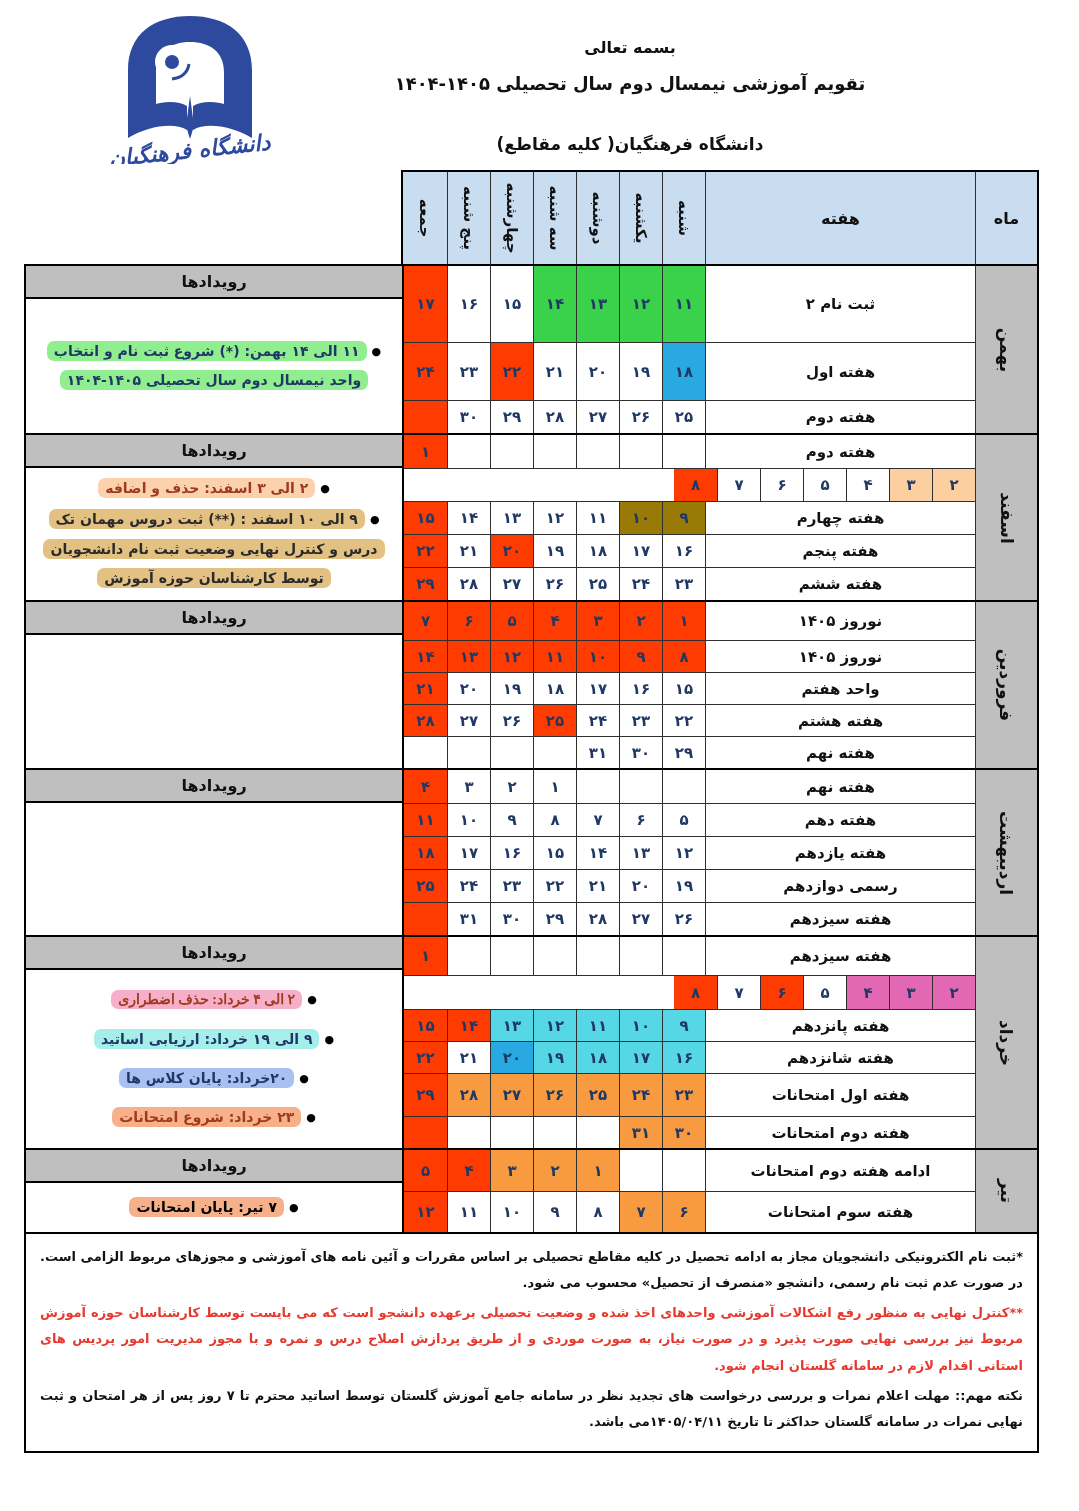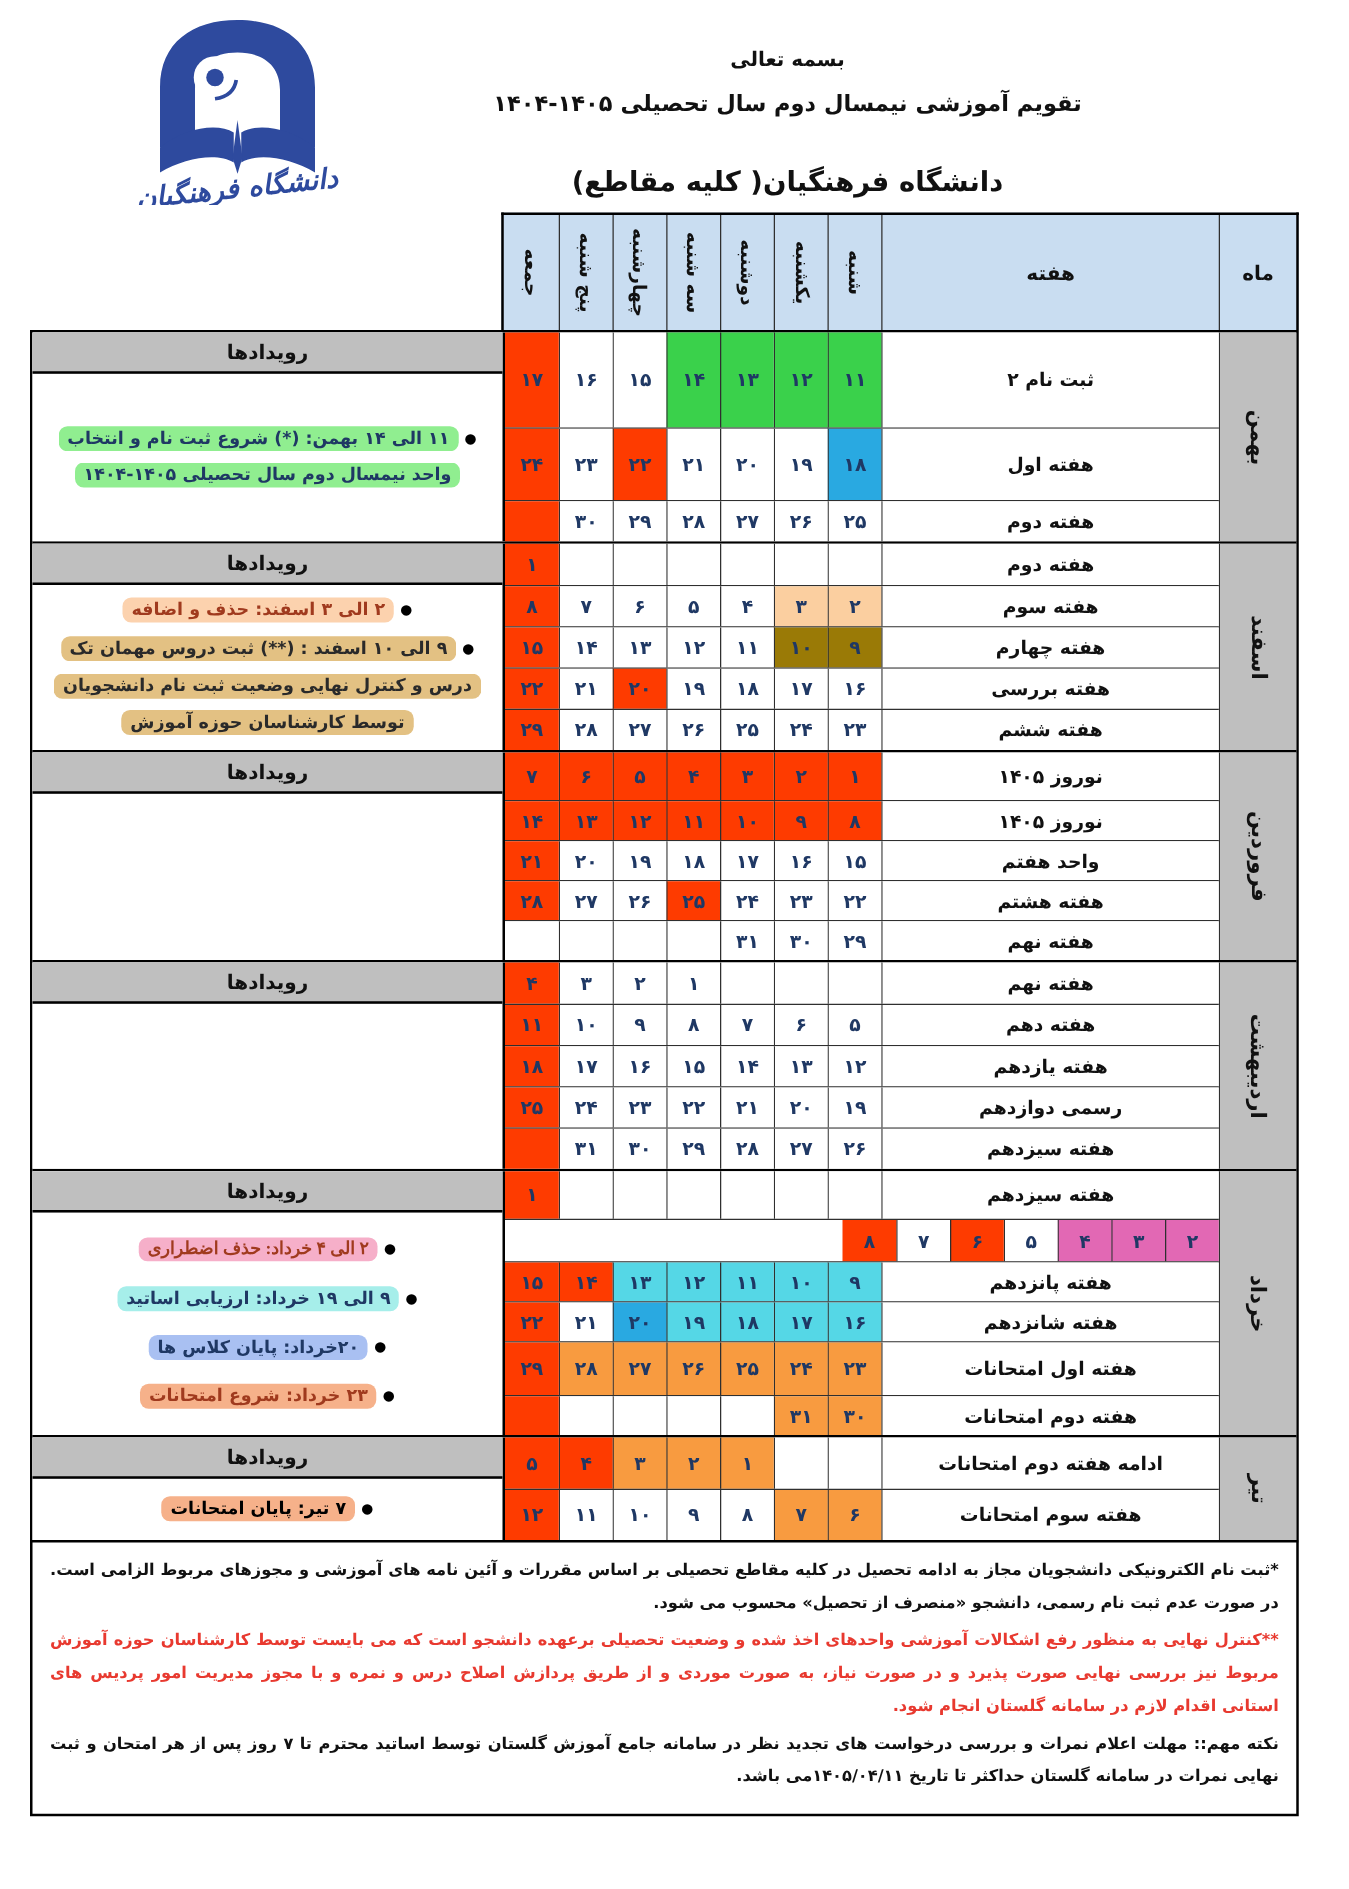--- a/index.html
+++ b/index.html
@@ -10,21 +10,21 @@
     font-family: "DejaVu Sans", sans-serif;
     position: relative;
     overflow: hidden;
     color: #111;
   }
   .top-area { position: relative; height: 170px; }
   .logo-wrap { position: absolute; left: 85px; top: 6px; width: 210px; text-align: center; }
   .titles { position: absolute; top: 38px; left: 310px; width: 640px; text-align: center; direction: rtl; }
   .bismillah { font-size: 16px; font-weight: bold; margin-bottom: 16px; }
   .main-title { font-size: 18px; font-weight: bold; margin-bottom: 40px; }
-  .sub-title  { font-size: 22px; font-weight: bold; }
+  .sub-title  { font-size: 17px; font-weight: bold; }
 
   .calendar { margin-left: 24px; width: 1015px; direction: rtl; }
   .cal-header {
     display: flex; width: 638px; height: 94px;
     background: #c9ddf1;
     border: 2.5px solid #000; border-bottom: none;
   }
   .h-cell { display: flex; align-items: center; justify-content: center;
             font-weight: bold; font-size: 16px; border-left: 1.5px solid #2f2f2f; }
   .h-cell:last-child { border-left: none; }
@@ -167,41 +167,40 @@
             <div class="cell week-label">هفته دوم</div>
             <div class="cell day-cell" style="background: rgb(255, 255, 255);"></div>
             <div class="cell day-cell" style="background: rgb(255, 255, 255);"></div>
             <div class="cell day-cell" style="background: rgb(255, 255, 255);"></div>
             <div class="cell day-cell" style="background: rgb(255, 255, 255);"></div>
             <div class="cell day-cell" style="background: rgb(255, 255, 255);"></div>
             <div class="cell day-cell" style="background: rgb(255, 255, 255);"></div>
             <div class="cell day-cell" style="background: rgb(254, 59, 0);">۱</div>
           </div>
           <div class="week-row" style="height: 33px; flex: 0 0 auto;">
-            <div class="cell week-label">هفته سوم</div>
             <div class="cell day-cell" style="background: rgb(251, 207, 160);">۲</div>
             <div class="cell day-cell" style="background: rgb(251, 207, 160);">۳</div>
             <div class="cell day-cell" style="background: rgb(255, 255, 255);">۴</div>
             <div class="cell day-cell" style="background: rgb(255, 255, 255);">۵</div>
             <div class="cell day-cell" style="background: rgb(255, 255, 255);">۶</div>
             <div class="cell day-cell" style="background: rgb(255, 255, 255);">۷</div>
             <div class="cell day-cell" style="background: rgb(254, 59, 0);">۸</div>
           </div>
           <div class="week-row" style="height: 33px; flex: 0 0 auto;">
             <div class="cell week-label">هفته چهارم</div>
             <div class="cell day-cell" style="background: rgb(154, 122, 6);">۹</div>
             <div class="cell day-cell" style="background: rgb(154, 122, 6);">۱۰</div>
             <div class="cell day-cell" style="background: rgb(255, 255, 255);">۱۱</div>
             <div class="cell day-cell" style="background: rgb(255, 255, 255);">۱۲</div>
             <div class="cell day-cell" style="background: rgb(255, 255, 255);">۱۳</div>
             <div class="cell day-cell" style="background: rgb(255, 255, 255);">۱۴</div>
             <div class="cell day-cell" style="background: rgb(254, 59, 0);">۱۵</div>
           </div>
           <div class="week-row" style="height: 33px; flex: 0 0 auto;">
-            <div class="cell week-label">هفته بررسی</div>
+            <div class="cell week-label">هفته پنجم</div>
             <div class="cell day-cell" style="background: rgb(255, 255, 255);">۱۶</div>
             <div class="cell day-cell" style="background: rgb(255, 255, 255);">۱۷</div>
             <div class="cell day-cell" style="background: rgb(255, 255, 255);">۱۸</div>
             <div class="cell day-cell" style="background: rgb(255, 255, 255);">۱۹</div>
             <div class="cell day-cell" style="background: rgb(254, 59, 0);">۲۰</div>
             <div class="cell day-cell" style="background: rgb(255, 255, 255);">۲۱</div>
             <div class="cell day-cell" style="background: rgb(254, 59, 0);">۲۲</div>
           </div>
           <div class="week-row" style="height: 33px; flex: 0 0 auto;">
             <div class="cell week-label">هفته ششم</div>

